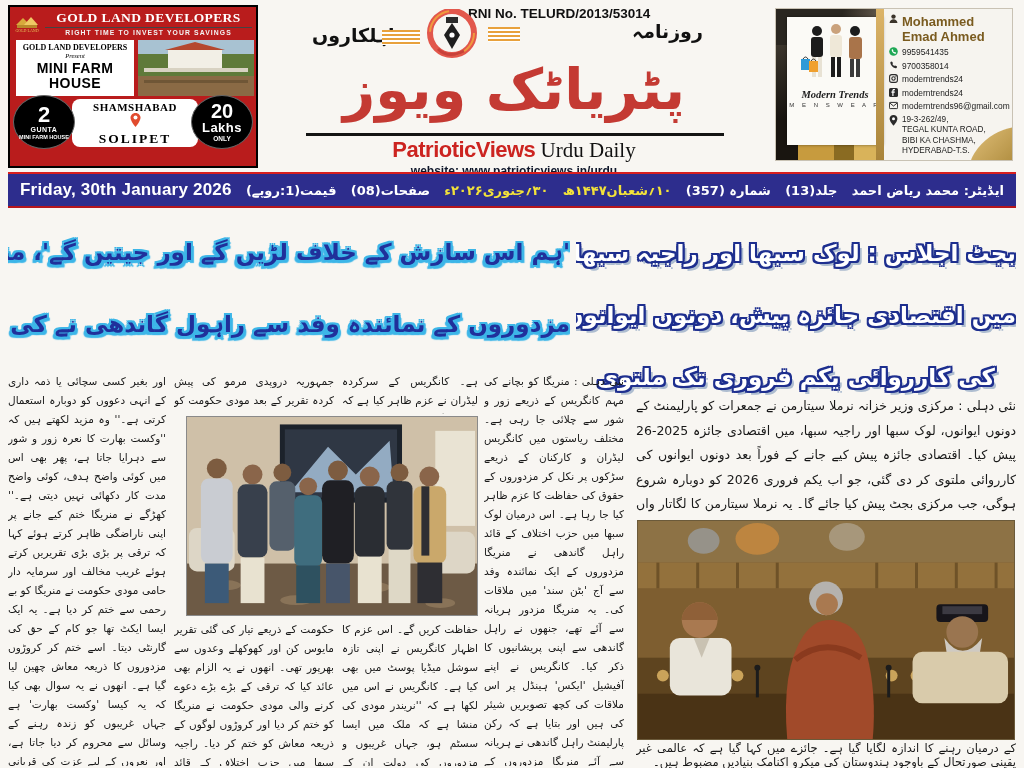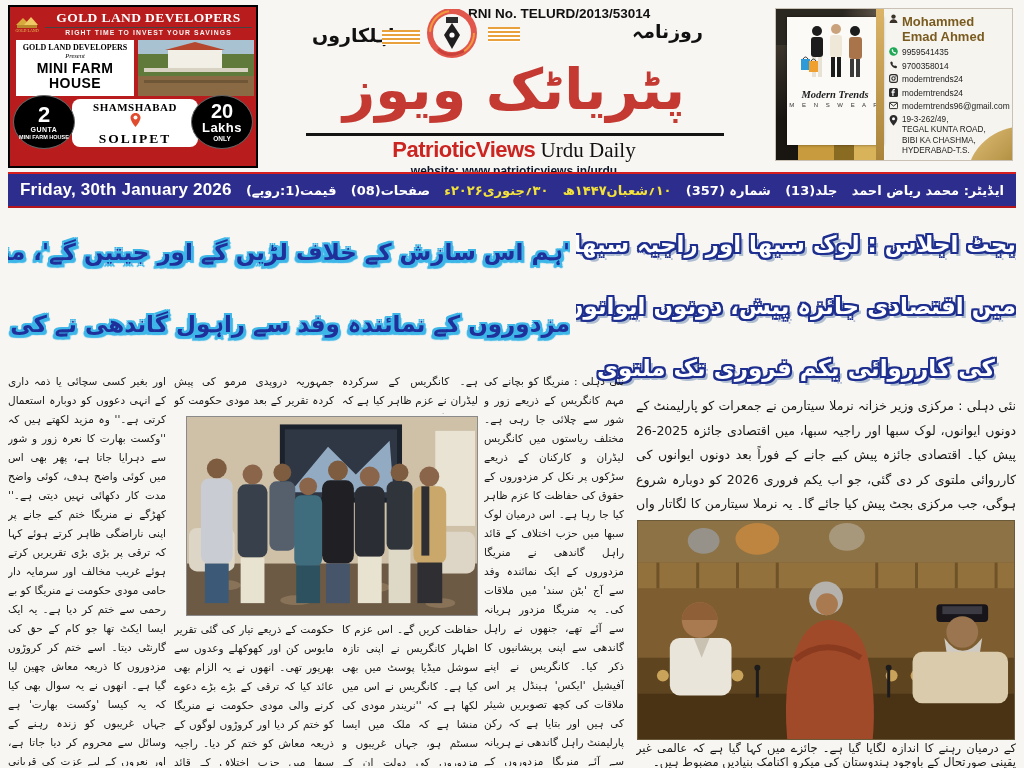--- a/index.html
+++ b/index.html
@@ -73,21 +73,21 @@
   .db-y { color:#f3e23a; }
 
   
   .hl-left { position:absolute; left:8px; top:212px; width:562px; height:152px; text-align:center; }
   .hl-left .l1 { font-size:23px; line-height:80px; }
   .hl-left .l2 { font-size:23px; line-height:64px; }
   .hl-blue { font-weight:bold; color:#20309b; white-space:nowrap; overflow:hidden;
     text-shadow:-2px 0 0 #3db6e8, 2px 0 0 #3db6e8, 0 -2px 0 #3db6e8, 0 2px 0 #3db6e8,
                 -2px -2px 0 #3db6e8, 2px 2px 0 #3db6e8, -2px 2px 0 #3db6e8, 2px -2px 0 #3db6e8,
                 3px 3px 1px #3db6e8, -3px 3px 1px #3db6e8; }
-  .hl-right { position:absolute; left:576px; top:213px; width:440px; height:188px; text-align:center; }
+  .hl-right { position:absolute; left:576px; top:222px; width:440px; height:188px; text-align:center; }
   .hl-right div { font-size:23px; line-height:62px; }
   .hl-white { font-weight:bold; color:#fff; white-space:nowrap; overflow:hidden;
     text-shadow:-2px 0 0 #1e2f8f, 2px 0 0 #1e2f8f, 0 -2px 0 #1e2f8f, 0 2px 0 #1e2f8f,
                 -2px -2px 0 #1e2f8f, 2px 2px 0 #1e2f8f, -2px 2px 0 #1e2f8f, 2px -2px 0 #1e2f8f,
                 4px 4px 0 #aebdd0; }
 
   
   .col { position:absolute; font-size:10.5px; line-height:19px; text-align:justify; overflow:hidden; color:#181818; }
   .c4  { left:8px;   top:372px; width:158px; height:394px; }
   .c3t { left:174px; top:372px; width:160px; height:42px; }

